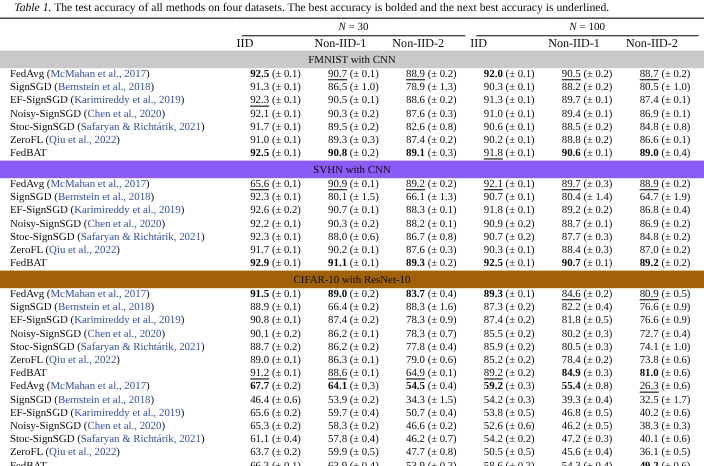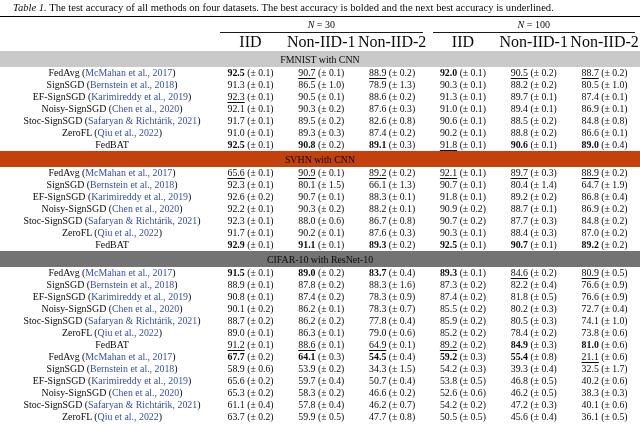--- a/index.html
+++ b/index.html
@@ -6,24 +6,24 @@
   body{width:640px;height:424px;overflow:hidden;font-family:"Liberation Serif","DejaVu Serif",serif;color:#0a0a0a;}
   .caption{font-size:10.6px;line-height:13px;height:13px;padding:1px 1px 1px 13px;white-space:nowrap;}
   .caption .cap-label{font-style:italic;}
   table{width:640px;border-collapse:collapse;table-layout:fixed;border-top:1.6px solid #000;margin-top:1px;}
   col.c-label{width:215px;}
   col.c-data{width:70.8px;}
   th,td{padding:0;margin:0;font-weight:normal;}
   tr.group-row th{height:16px;vertical-align:bottom;font-size:10px;}
   .cmid{border-bottom:1px solid #1a1a1a;padding-bottom:2px;margin:0 5px;text-align:center;}
   .nsym{font-style:italic;}
-  tr.colhead-row th{height:13px;font-size:16px;text-align:center;vertical-align:middle;margin-top:12px;}
+  tr.colhead-row th{height:13px;font-size:11px;text-align:left;vertical-align:middle;margin-top:12px;}
   td.secbar{background:#c9c9c9;height:16px;line-height:11px;font-size:9.9px;text-align:center;}
   td.cell{height:12px;line-height:12px;font-size:9.9px;text-align:center;white-space:nowrap;}
-  td.label{height:12px;line-height:12px;font-size:9.9px;text-align:center;padding-left:9px;white-space:nowrap;}
+  td.label{height:12px;line-height:12px;font-size:9.9px;text-align:left;padding-left:9px;white-space:nowrap;}
   .cite{color:#3550a8;}
   .v.b{font-weight:bold;margin-top:12px;}
   .v.u{text-decoration:underline;text-underline-offset:1.5px;}
   .err{font-size:9.7px;}
 </style>
 </head>
 <body>
 
 <div class="caption"><span class="cap-label">Table 1.</span> <span>The test accuracy of all methods on four datasets. The best accuracy is bolded and the next best accuracy is underlined.</span></div>
 
@@ -118,21 +118,21 @@
       <tr>
         <td class="label"><span>FedBAT</span></td>
         <td class="cell"><span class="v b">92.5</span> <span class="err">(± 0.1)</span></td>
         <td class="cell"><span class="v b">90.8</span> <span class="err">(± 0.2)</span></td>
         <td class="cell"><span class="v b">89.1</span> <span class="err">(± 0.3)</span></td>
         <td class="cell"><span class="v u">91.8</span> <span class="err">(± 0.1)</span></td>
         <td class="cell"><span class="v b">90.6</span> <span class="err">(± 0.1)</span></td>
         <td class="cell"><span class="v b">89.0</span> <span class="err">(± 0.4)</span></td>
       </tr>
       <tr>
-        <td colspan="7" class="secbar" style="background: #c2410c;">SVHN with CNN</td>
+        <td colspan="7" class="secbar" style="background: #8b5cf6;">SVHN with CNN</td>
       </tr>
       <tr>
         <td class="label"><span>FedAvg</span> (<span class="cite" style="color: rgb(53, 80, 168);">McMahan et al., 2017</span>)</td>
         <td class="cell"><span class="v u">65.6</span> <span class="err">(± 0.1)</span></td>
         <td class="cell"><span class="v u">90.9</span> <span class="err">(± 0.1)</span></td>
         <td class="cell"><span class="v u">89.2</span> <span class="err">(± 0.2)</span></td>
         <td class="cell"><span class="v u">92.1</span> <span class="err">(± 0.1)</span></td>
         <td class="cell"><span class="v u">89.7</span> <span class="err">(± 0.3)</span></td>
         <td class="cell"><span class="v u">88.9</span> <span class="err">(± 0.2)</span></td>
       </tr>
@@ -184,35 +184,35 @@
       <tr>
         <td class="label"><span>FedBAT</span></td>
         <td class="cell"><span class="v b">92.9</span> <span class="err">(± 0.1)</span></td>
         <td class="cell"><span class="v b">91.1</span> <span class="err">(± 0.1)</span></td>
         <td class="cell"><span class="v b">89.3</span> <span class="err">(± 0.2)</span></td>
         <td class="cell"><span class="v b">92.5</span> <span class="err">(± 0.1)</span></td>
         <td class="cell"><span class="v b">90.7</span> <span class="err">(± 0.1)</span></td>
         <td class="cell"><span class="v b">89.2</span> <span class="err">(± 0.2)</span></td>
       </tr>
       <tr>
-        <td colspan="7" class="secbar" style="background: #737373;">CIFAR-10 with ResNet-10</td>
+        <td colspan="7" class="secbar" style="background: #a16207;">CIFAR-10 with ResNet-10</td>
       </tr>
       <tr>
         <td class="label"><span>FedAvg</span> (<span class="cite" style="color: rgb(53, 80, 168);">McMahan et al., 2017</span>)</td>
         <td class="cell"><span class="v b">91.5</span> <span class="err">(± 0.1)</span></td>
         <td class="cell"><span class="v b">89.0</span> <span class="err">(± 0.2)</span></td>
         <td class="cell"><span class="v b">83.7</span> <span class="err">(± 0.4)</span></td>
         <td class="cell"><span class="v b">89.3</span> <span class="err">(± 0.1)</span></td>
         <td class="cell"><span class="v u">84.6</span> <span class="err">(± 0.2)</span></td>
         <td class="cell"><span class="v u">80.9</span> <span class="err">(± 0.5)</span></td>
       </tr>
       <tr>
         <td class="label"><span>SignSGD</span> (<span class="cite" style="color: rgb(53, 80, 168);">Bernstein et al., 2018</span>)</td>
         <td class="cell"><span class="v">88.9</span> <span class="err">(± 0.1)</span></td>
-        <td class="cell"><span class="v">87.8</span> <span class="err">(± 0.2)</span></td>
+        <td class="cell"><span class="v">66.4</span> <span class="err">(± 0.2)</span></td>
         <td class="cell"><span class="v">88.3</span> <span class="err">(± 1.6)</span></td>
         <td class="cell"><span class="v">87.3</span> <span class="err">(± 0.2)</span></td>
         <td class="cell"><span class="v">82.2</span> <span class="err">(± 0.4)</span></td>
         <td class="cell"><span class="v">76.6</span> <span class="err">(± 0.9)</span></td>
       </tr>
       <tr>
         <td class="label"><span>EF-SignSGD</span> (<span class="cite" style="color: rgb(53, 80, 168);">Karimireddy et al., 2019</span>)</td>
         <td class="cell"><span class="v">90.8</span> <span class="err">(± 0.1)</span></td>
         <td class="cell"><span class="v">87.4</span> <span class="err">(± 0.2)</span></td>
         <td class="cell"><span class="v">78.3</span> <span class="err">(± 0.9)</span></td>
@@ -256,25 +256,25 @@
         <td class="cell"><span class="v b">84.9</span> <span class="err">(± 0.3)</span></td>
         <td class="cell"><span class="v b">81.0</span> <span class="err">(± 0.6)</span></td>
       </tr>
       <tr>
         <td class="label"><span>FedAvg</span> (<span class="cite" style="color: rgb(53, 80, 168);">McMahan et al., 2017</span>)</td>
         <td class="cell"><span class="v b">67.7</span> <span class="err">(± 0.2)</span></td>
         <td class="cell"><span class="v b">64.1</span> <span class="err">(± 0.3)</span></td>
         <td class="cell"><span class="v b">54.5</span> <span class="err">(± 0.4)</span></td>
         <td class="cell"><span class="v b">59.2</span> <span class="err">(± 0.3)</span></td>
         <td class="cell"><span class="v b">55.4</span> <span class="err">(± 0.8)</span></td>
-        <td class="cell"><span class="v u">21.1</span> <span class="err">(± 0.6)</span></td>
+        <td class="cell"><span class="v u">26.3</span> <span class="err">(± 0.6)</span></td>
       </tr>
       <tr>
         <td class="label"><span>SignSGD</span> (<span class="cite" style="color: rgb(53, 80, 168);">Bernstein et al., 2018</span>)</td>
-        <td class="cell"><span class="v">58.9</span> <span class="err">(± 0.6)</span></td>
+        <td class="cell"><span class="v">46.4</span> <span class="err">(± 0.6)</span></td>
         <td class="cell"><span class="v">53.9</span> <span class="err">(± 0.2)</span></td>
         <td class="cell"><span class="v">34.3</span> <span class="err">(± 1.5)</span></td>
         <td class="cell"><span class="v">54.2</span> <span class="err">(± 0.3)</span></td>
         <td class="cell"><span class="v">39.3</span> <span class="err">(± 0.4)</span></td>
         <td class="cell"><span class="v">32.5</span> <span class="err">(± 1.7)</span></td>
       </tr>
       <tr>
         <td class="label"><span>EF-SignSGD</span> (<span class="cite" style="color: rgb(53, 80, 168);">Karimireddy et al., 2019</span>)</td>
         <td class="cell"><span class="v">65.6</span> <span class="err">(± 0.2)</span></td>
         <td class="cell"><span class="v">59.7</span> <span class="err">(± 0.4)</span></td>

